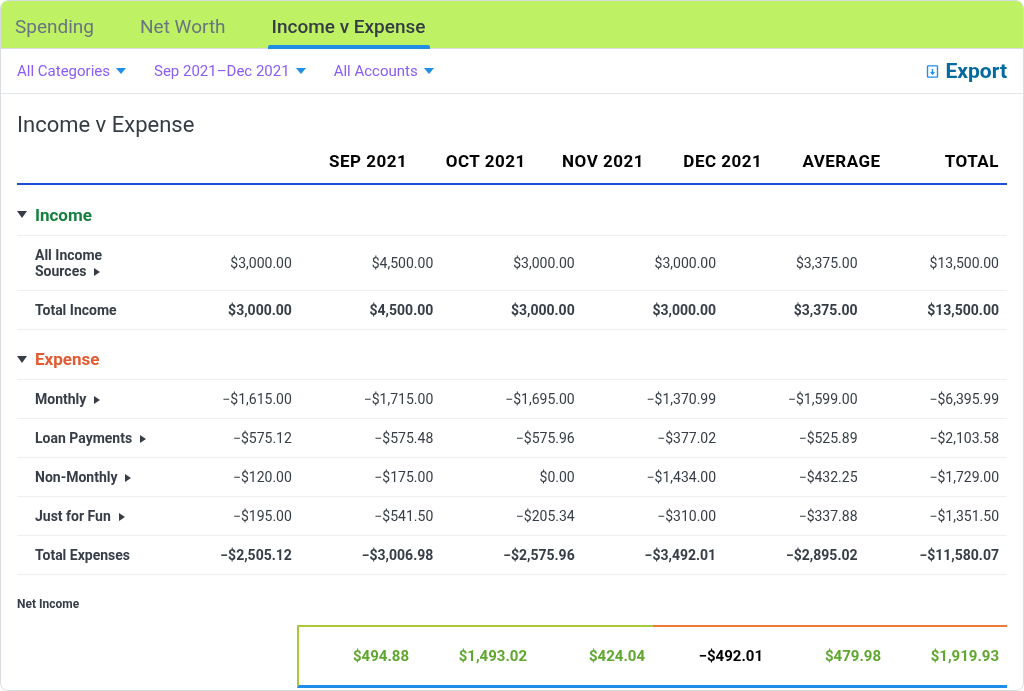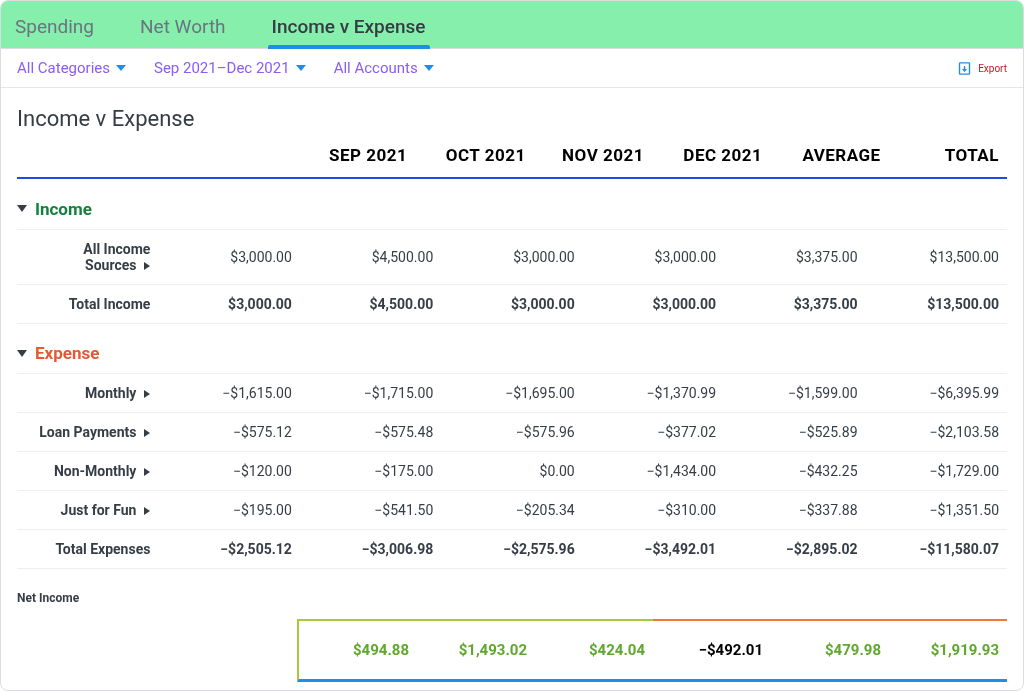--- a/index.html
+++ b/index.html
@@ -12,21 +12,21 @@
     .panel {
       width: 1024px;
       height: 691px;
       border: 1px solid #d9dde2;
       border-radius: 8px;
       overflow: hidden;
       background: #fff;
     }
     .tabs {
       display: flex;
-      background: #86efac;
+      background: #bef264;
       border-bottom: 1px solid #d9dde2;
       padding: 0 10px;
       gap: 38px;
       height: 48px;
       align-items: flex-end;
     }
     .tab {
       font-size: 19px;
       color: #6a7481;
       padding: 12px 4px 10px 4px;
@@ -61,25 +61,26 @@
     }
     .caret-down {
       width: 0; height: 0;
       border-left: 5px solid transparent;
       border-right: 5px solid transparent;
       border-top: 6px solid #1f8ee9;
       margin-left: 6px;
     }
     .spacer { flex: 1; }
     .export {
-      color: #b91c1c;
+      color: #0369a1;
       cursor: pointer;
       display: inline-flex;
       align-items: center;
-      font-size: 10px;
+      font-size: 21px;
+      font-weight: bold;
     }
     .export svg { margin-right: 6px; }
     .content { padding: 0 16px; }
     .title {
       font-size: 22px;
       color: #353c44;
       padding: 18px 0 8px 0;
     }
     table.hdr, table.section, table.net {
       width: 100%;
@@ -124,21 +125,21 @@
       display: inline-block;
     }
     tr.row td {
       font-size: 14px;
       color: #373d46;
       text-align: right;
       padding: 11px 8px;
       border-top: 1px solid #eceff2;
     }
     tr.row td:first-child {
-      text-align: right;
+      text-align: left;
       font-weight: 700;
       padding-left: 18px;
       width: 280px;
     }
     tr.row.totalrow td { font-weight: 700; }
     tr.row.totalrow td:first-child { font-weight: 700; }
     tr.row.last td { border-bottom: 1px solid #eceff2; }
     .muted { color: #9aa2ad; }
     .netlabel {
       font-size: 12px;

